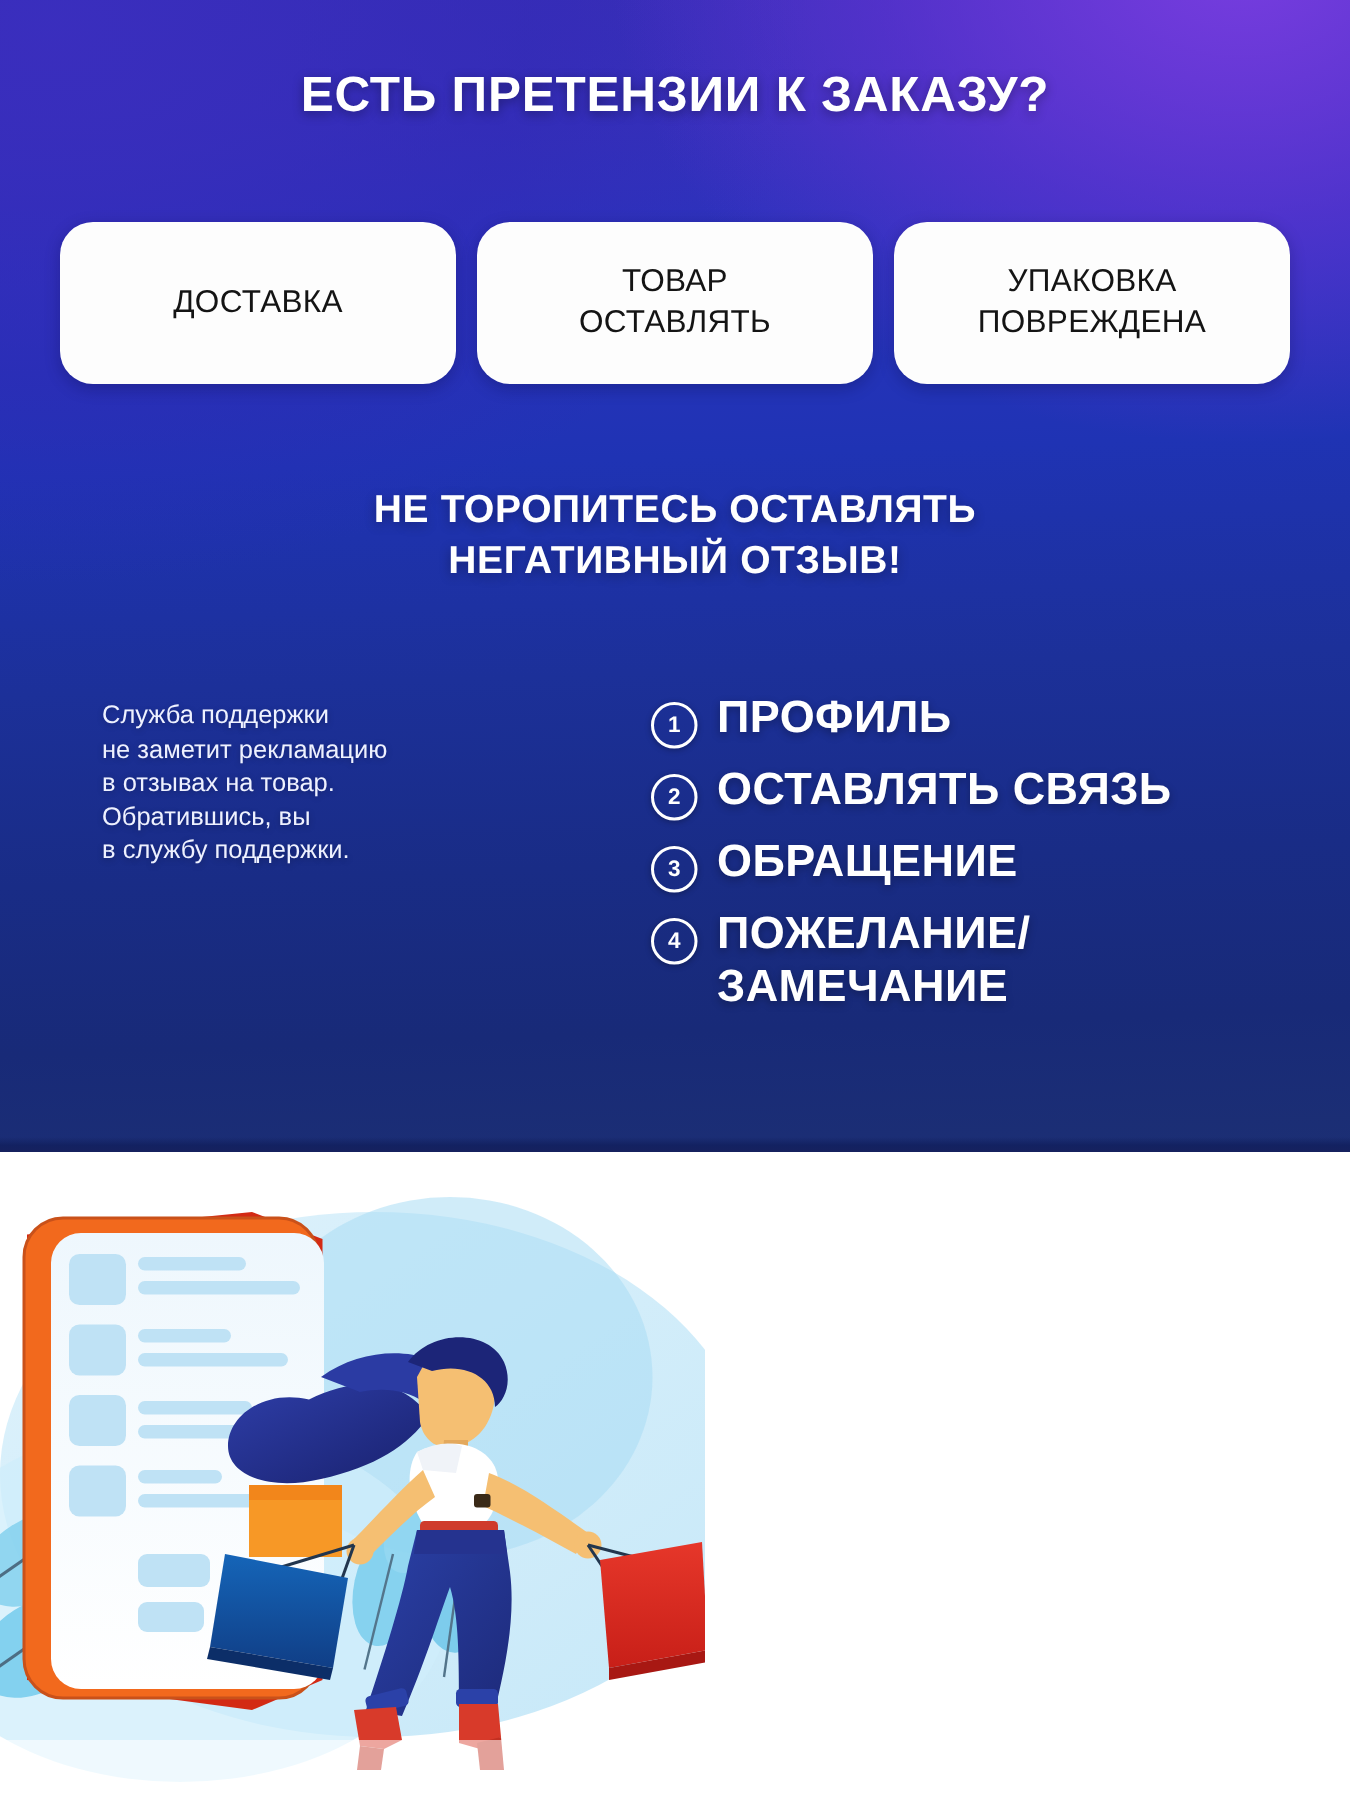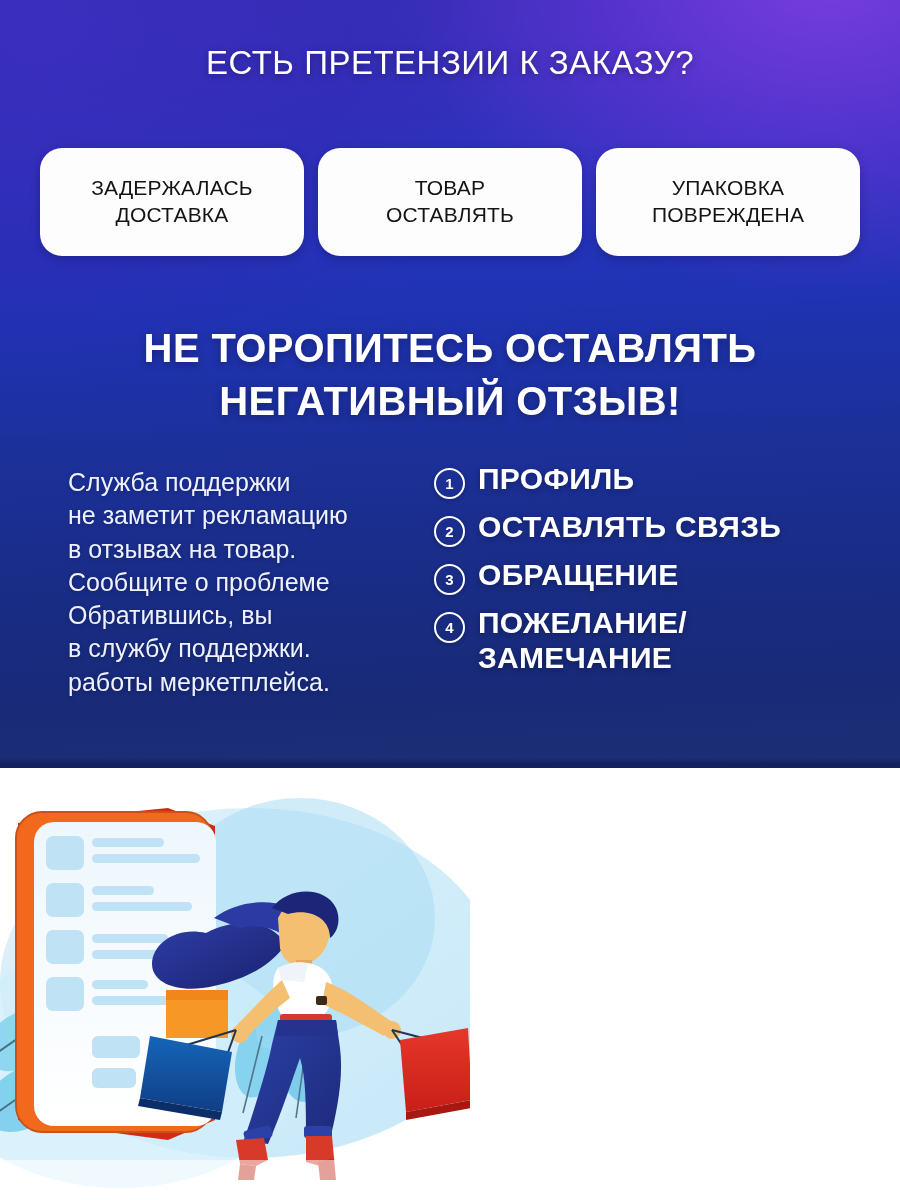--- a/index.html
+++ b/index.html
@@ -20,51 +20,51 @@
   }
   .hero:after{
     content:"";position:absolute;left:0;right:0;bottom:0;height:10px;
     background:linear-gradient(180deg, rgba(20,35,105,0) 0%, rgba(18,32,95,.9) 55%, #16215e 100%);
   }
 
   .hero-title{
     position:absolute;left:0;right:0;top:44px;
     text-align:center;
     color:#ffffff;
-    font-size:33px;font-weight:normal;letter-spacing:.5px;
+    font-size:33px;font-weight:bold;letter-spacing:.5px;
     text-shadow:0 2px 7px rgba(0,0,0,.35);
   }
 
   
   .cards{
     position:absolute;left:40px;top:148px;width:820px;height:108px;
     display:flex;justify-content:space-between;align-items:stretch;
   }
   .card{
     width:264px;background:#fdfdfd;border-radius:22px;
     display:flex;align-items:center;justify-content:center;text-align:center;
     color:#141414;font-size:21px;font-weight:normal;line-height:1.28;
     box-shadow:0 3px 10px rgba(10,10,60,.28);
     letter-spacing:.2px;
   }
 
   
   .headline{
     position:absolute;left:0;right:0;top:322px;
     text-align:center;color:#ffffff;
-    font-size:40px;font-weight:bold;line-height:1.32;letter-spacing:.4px;
+    font-size:26px;font-weight:bold;line-height:1.32;letter-spacing:.4px;
     text-shadow:0 2px 8px rgba(0,0,0,.32);
   }
 
   
   .body-cols{position:absolute;left:0;top:462px;width:900px;height:260px;}
 
   .para{
     position:absolute;left:68px;top:4px;width:330px;
-    color:#eef1ff;font-size:25px;line-height:1.33;
+    color:#eef1ff;font-size:17px;line-height:1.33;
     font-family:"Liberation Sans","DejaVu Sans",sans-serif;
     text-shadow:0 1px 4px rgba(0,0,0,.25);
   }
   .para span{display:block;white-space:nowrap;}
 
   .steps{position:absolute;left:434px;top:0;width:430px;}
   .step{display:flex;align-items:flex-start;margin-bottom:11px;}
   .step .num{
     flex:0 0 auto;width:27px;height:27px;border-radius:50%;
     border:2px solid #ffffff;color:#ffffff;
@@ -93,21 +93,20 @@
 <div class="page">
 
   <div class="hero">
 
     <div class="hero-title">ЕСТЬ ПРЕТЕНЗИИ К ЗАКАЗУ?</div>
 
     <div class="cards">
 
       <div class="card">
         <div>
-          <div>ЗАДЕРЖАЛАСЬ</div>
           <div>ДОСТАВКА</div>
         </div>
       </div>
 
       <div class="card">
         <div>
           <div>ТОВАР</div>
           <div>ОСТАВЛЯТЬ</div>
         </div>
       </div>
@@ -125,24 +124,22 @@
       <div>НЕ ТОРОПИТЕСЬ ОСТАВЛЯТЬ</div>
       <div>НЕГАТИВНЫЙ ОТЗЫВ!</div>
     </div>
 
     <div class="body-cols">
 
       <div class="para">
         <span>Служба поддержки</span>
         <span>не заметит рекламацию</span>
         <span>в отзывах на товар.</span>
-        <span>Сообщите о проблеме</span>
         <span>Обратившись, вы</span>
         <span>в службу поддержки.</span>
-        <span>работы меркетплейса.</span>
       </div>
 
       <div class="steps">
 
         <div class="step">
           <div class="num">1</div>
           <div class="lbl">ПРОФИЛЬ</div>
         </div>
 
         <div class="step">

